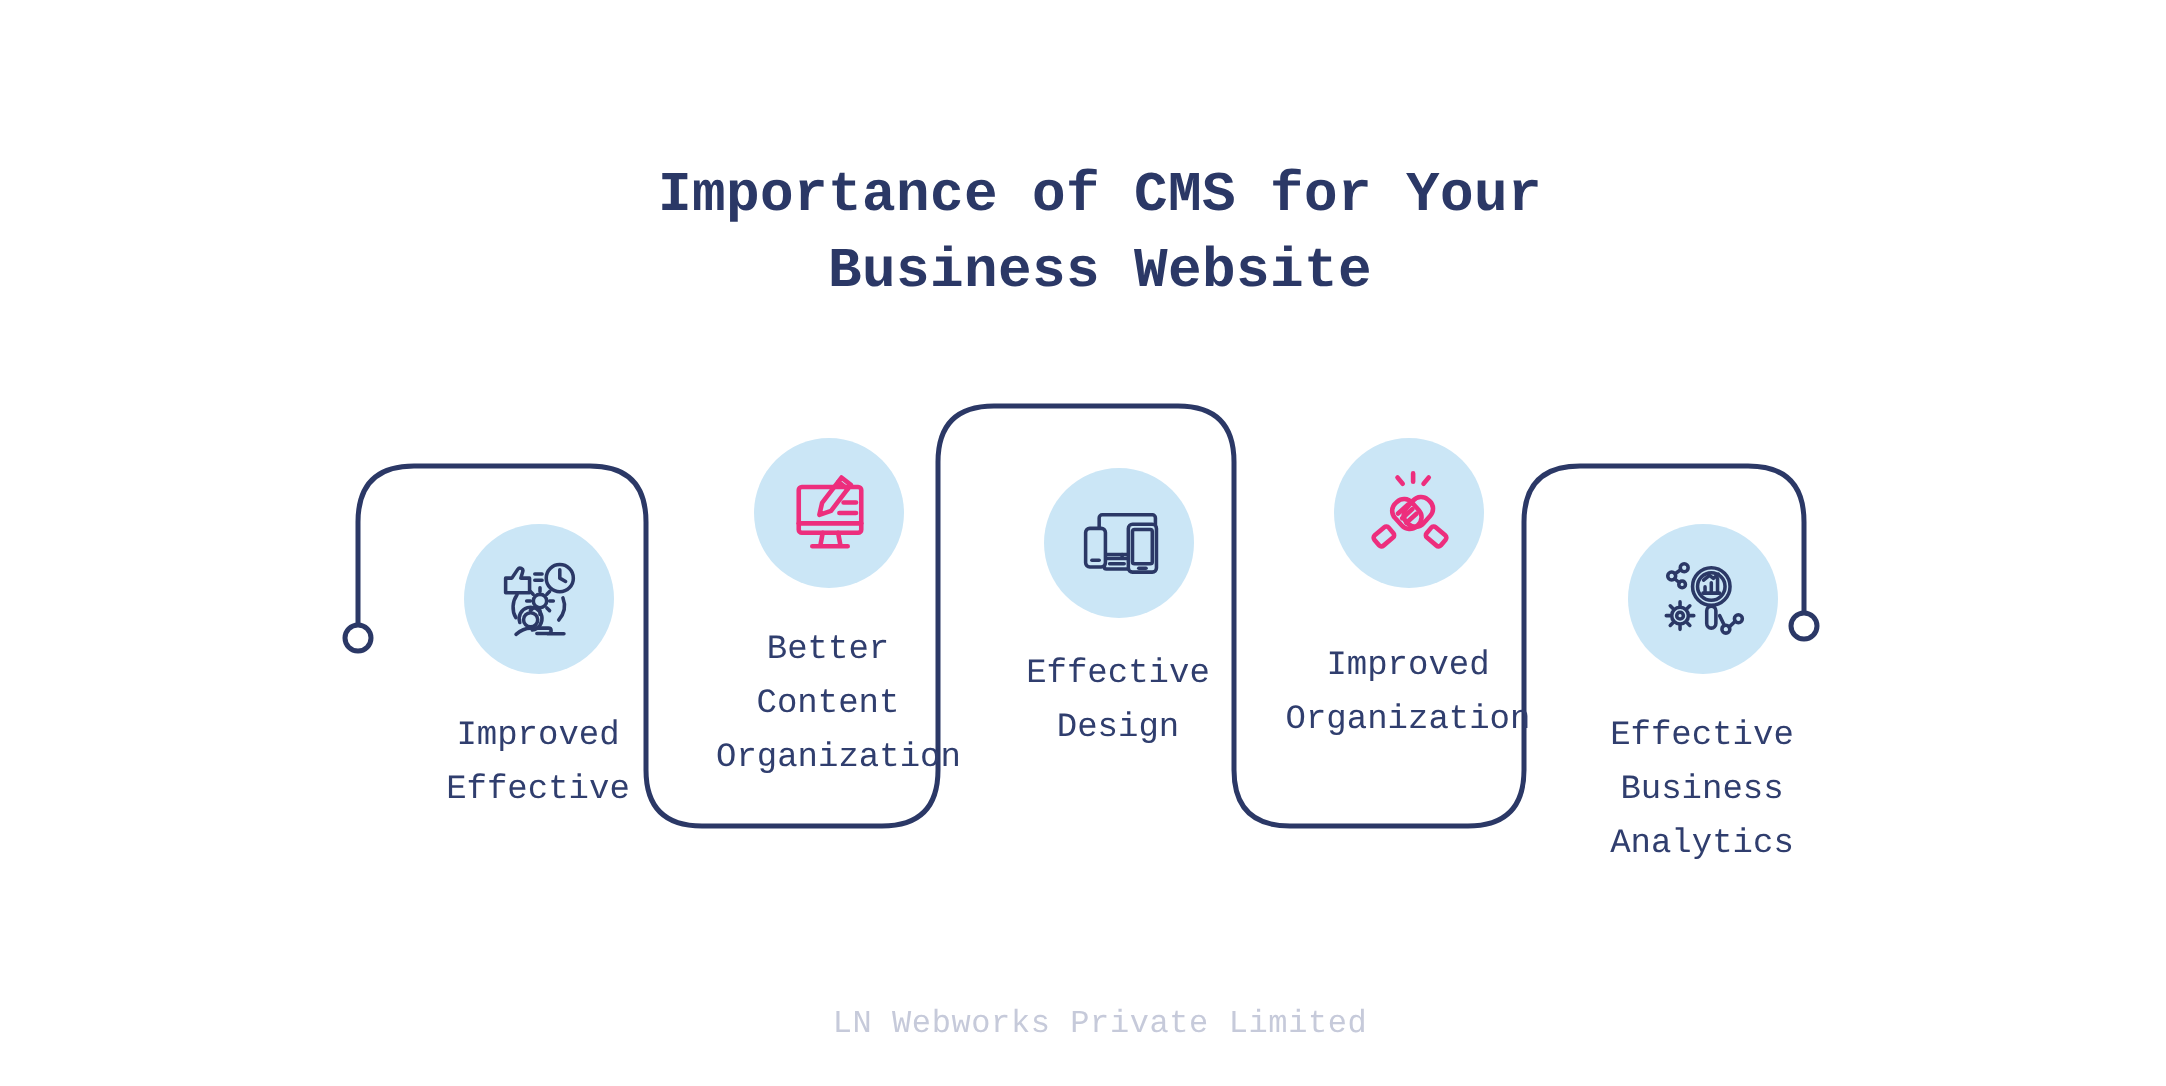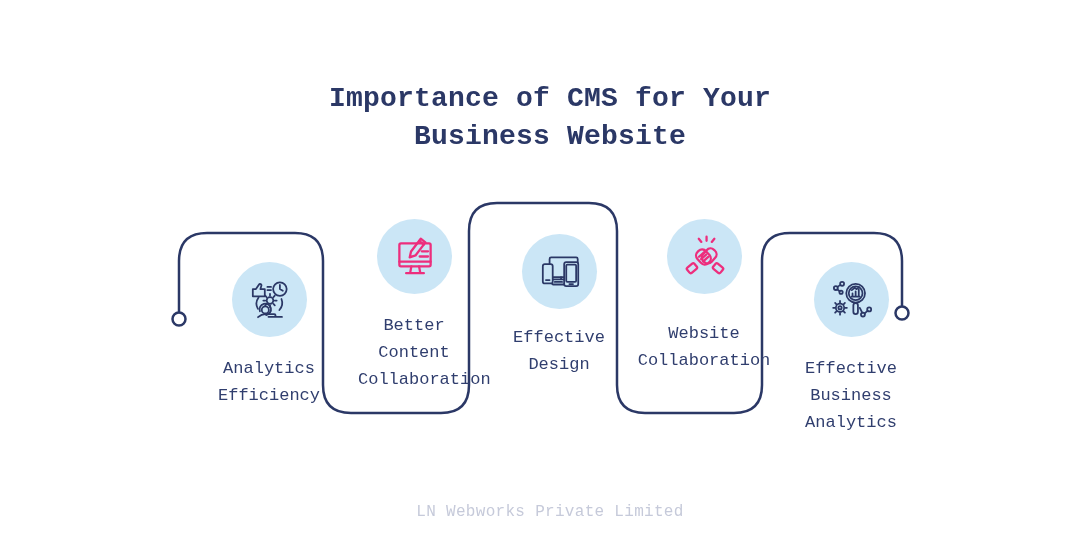--- a/index.html
+++ b/index.html
@@ -79,35 +79,35 @@
         <path d="M33.5 9.5v4l2.8 1.6"></path>
         <circle cx="24" cy="24.5" r="3.2"></circle>
         <path d="M24 19.9v-1.8M24 29.1v1.8M19.4 24.5h-1.8M28.6 24.5h1.8M20.7 21.2l-1.3-1.3M27.3 27.8l1.3 1.3M27.3 21.2l1.3-1.3M20.7 27.8l-1.3 1.3"></path>
         <path d="M13 21.5c-2.3 3.2-2.6 7.6-.6 11"></path>
         <path d="M35 23c1.4 3.6.6 7.6-2 10.6"></path>
         <circle cx="19.5" cy="33.5" r="3.4"></circle>
         <path d="M14.3 34.8a5.5 5.5 0 1 1 6 3.6"></path>
         <path d="M12.5 40.5c2.5-2.2 4.5-3 7-3h8.5c1.8 0 1.8 2.6 0 2.6h-5.5M27.5 40.2h8"></path>
       </svg>
     </div>
-    <div class="item-label" style="left:177px;top:355px;width:150px;">Analytics Efficiency</div>
+    <div class="item-label" style="left:177px;top:355px;width:150px;">Improved Effective</div>
   </div>
 
   <div class="item">
     <div class="icon-circle" style="left:360px;top:219px;">
       <svg class="lineart" width="50" height="50" viewBox="0 0 48 48" stroke="#ed2e7d" stroke-width="2.2" fill="none" stroke-linecap="round" stroke-linejoin="round">
         <rect x="9" y="11" width="30" height="22" rx="1.5"></rect>
         <path d="M9 28.5h30"></path>
         <path d="M20.5 33l-1.2 6.5M27.9 33l1.2 6.5M15.5 39.5h17"></path>
         <path d="M29.5 6.5l4.5 3.5-9.5 12.5-5.6 1.9 1.3-5.7z"></path>
         <path d="M28 8.6l4.4 3.4"></path>
         <path d="M30.5 18.5h6M28.5 23.5h8"></path>
       </svg>
     </div>
-    <div class="item-label" style="left:341px;top:312px;width:112px;">Better Content Collaboration</div>
+    <div class="item-label" style="left:341px;top:312px;width:112px;">Better Content Organization</div>
   </div>
 
   <div class="item">
     <div class="icon-circle" style="left:505px;top:234px;">
       <svg class="lineart" width="50" height="50" viewBox="0 0 48 48" stroke="#2b3866" stroke-width="1.7" fill="none" stroke-linecap="round" stroke-linejoin="round">
         <rect x="14" y="10" width="27" height="19" rx="1.5"></rect>
         <path d="M25 29v2"></path>
         <rect x="16.5" y="31" width="12" height="5" rx="1" fill="#cbe6f6"></rect>
         <path d="M19 33.5h7"></path>
         <rect x="7.5" y="16.5" width="9.5" height="18.5" rx="2" fill="#cbe6f6"></rect>
@@ -124,21 +124,21 @@
     <div class="icon-circle" style="left:650px;top:219px;">
       <svg class="lineart" width="50" height="50" viewBox="0 0 48 48" stroke="#ed2e7d" stroke-width="2.2" fill="none" stroke-linecap="round" stroke-linejoin="round">
         <path d="M20.5 9.5l-2.5-3M25.5 8.5v-4M30.5 9.5l2.5-3"></path>
         <rect x="17" y="16.5" width="11" height="15" rx="5" transform="rotate(-42 22.5 24)"></rect>
         <rect x="22.5" y="15.5" width="11" height="15" rx="5" transform="rotate(42 28 23)"></rect>
         <path transform="rotate(-42 22.5 24)" d="M19.5 21h6.5M19.5 24h6.5M19.5 27h6.5"></path>
         <rect x="7" y="31.5" width="9" height="6.5" rx="1.5" transform="rotate(-40 11.5 34.8)"></rect>
         <rect x="32" y="31.5" width="9" height="6.5" rx="1.5" transform="rotate(40 36.5 34.8)"></rect>
       </svg>
     </div>
-    <div class="item-label" style="left:607px;top:320px;width:160px;">Website Collaboration</div>
+    <div class="item-label" style="left:607px;top:320px;width:160px;">Improved Organization</div>
   </div>
 
   <div class="item">
     <div class="icon-circle" style="left:797px;top:262px;">
       <svg class="lineart" width="50" height="50" viewBox="0 0 48 48" stroke="#2b3866" stroke-width="1.7" fill="none" stroke-linecap="round" stroke-linejoin="round">
         <circle cx="27.5" cy="17.5" r="9"></circle>
         <circle cx="27.5" cy="17.5" r="6.6"></circle>
         <rect x="25.3" y="27" width="4.4" height="10.5" rx="2.2"></rect>
         <path d="M24.5 20.7v-3M27.5 20.7v-5M30.5 20.7v-7M23.5 20.7h8"></path>
         <path d="M23.8 14.5l2.8-2.3 1.9 1.4 2.4-2"></path>

